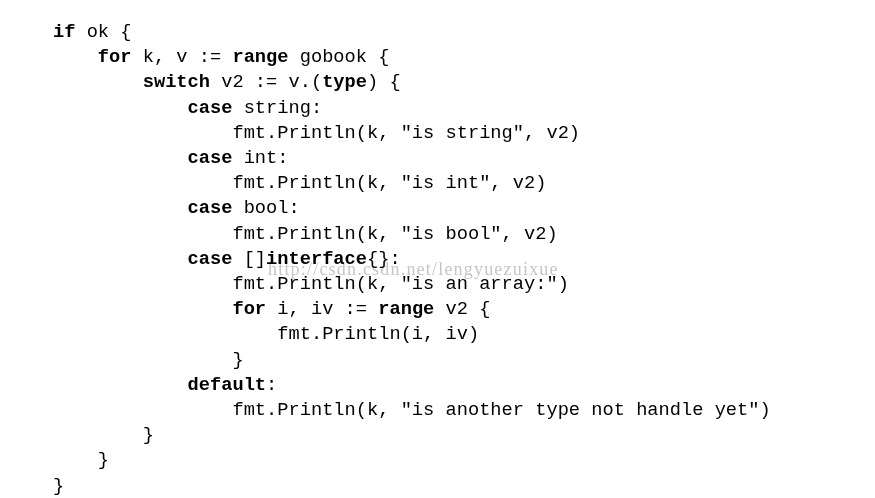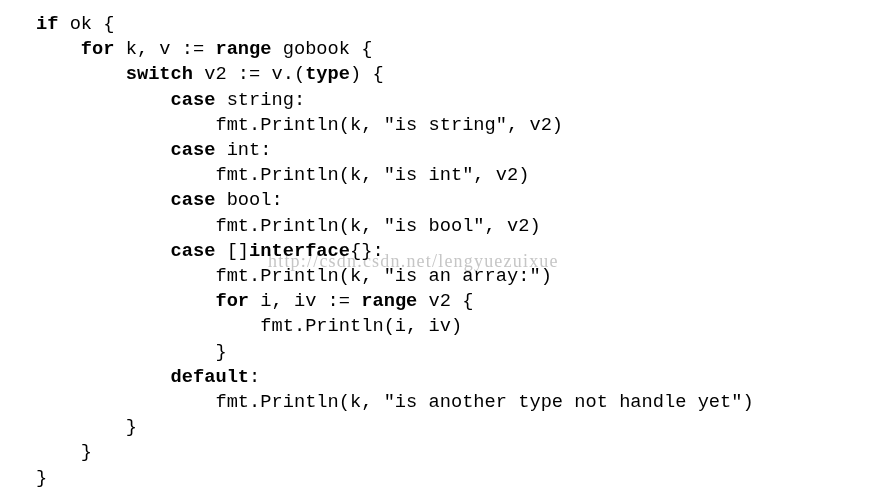--- a/index.html
+++ b/index.html
@@ -29,22 +29,22 @@
     font-size: 18px;
     letter-spacing: 1.2px;
     color: #c6c6c6;
     white-space: nowrap;
     pointer-events: none;
     user-select: none;
   }
   pre.code-block {
     position: relative;
     z-index: 1;
-    margin: 0;
-    padding: 12px 0 0 36px;
+    margin: 8px;
+    padding: 12px 0 0 45px;
     font-family: "Liberation Mono", "DejaVu Sans Mono", monospace;
     font-size: 18.7px;
     line-height: 25.2px;
     color: #000000;
     background: transparent;
     white-space: pre;
   }
   .code-line {
     min-height: 25.2px;
     white-space: pre;

